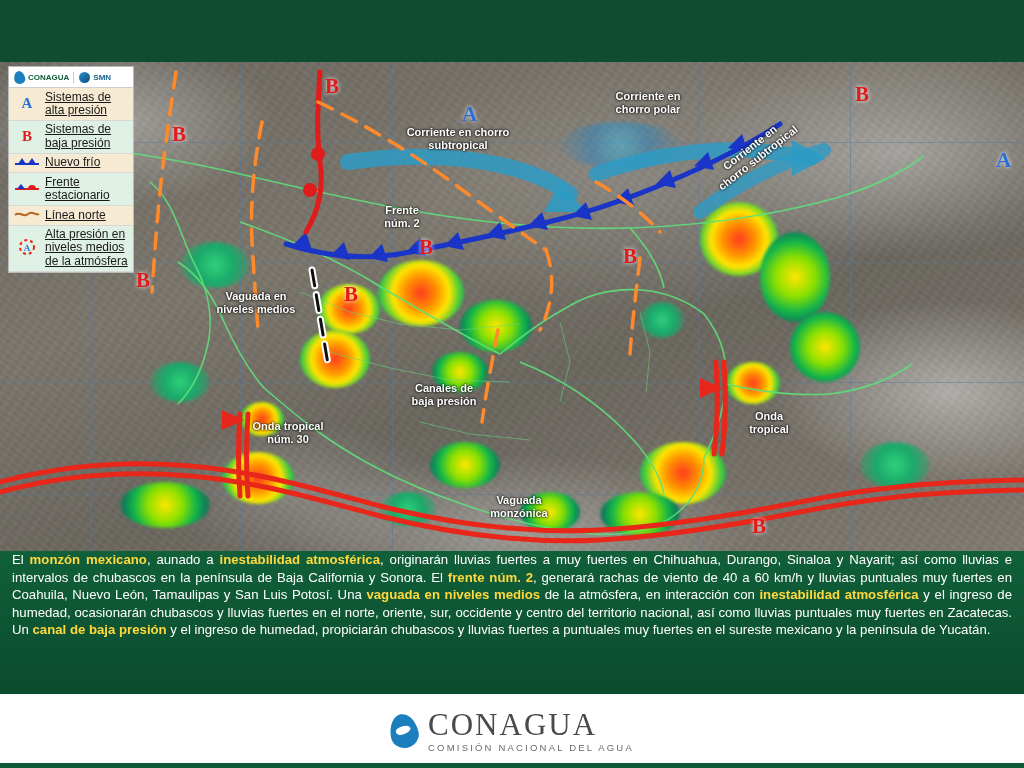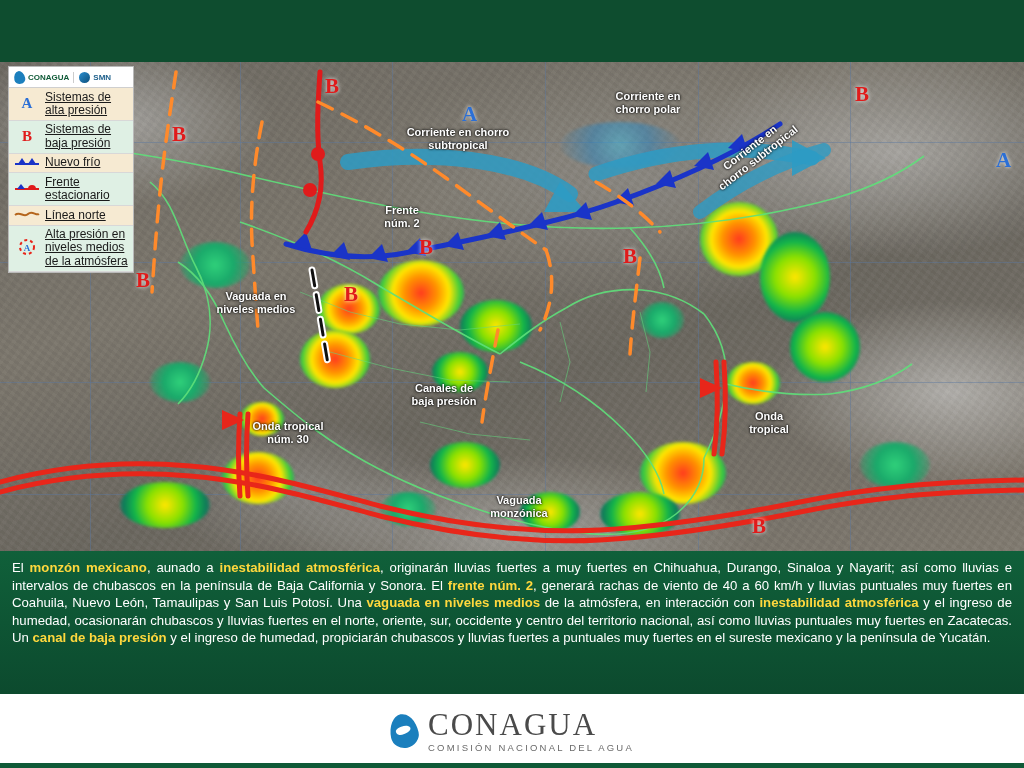--- a/index.html
+++ b/index.html
@@ -112,21 +112,21 @@
   .lg-sym { width: 26px; flex: 0 0 26px; text-align: center; }
   .lg-txt { flex: 1; font-size: 12px; line-height: 1.12; color: #1a1a1a; text-decoration: underline; }
   .lg-A { color: #2b6fd6; font-weight: bold; font-size: 15px; font-family: "Liberation Serif", serif; }
   .lg-B { color: #e01b1b; font-weight: bold; font-size: 15px; font-family: "Liberation Serif", serif; }
 
   
   .textpanel {
     position: absolute; top: 551px; left: 0; width: 1024px; height: 143px;
     background: #0f5a37;
     background: linear-gradient(180deg, #10603a 0%, #0c4a2e 100%);
-    color: #ffffff; padding: 8px 12px 0 12px;
+    color: #ffffff; padding: 0 12px 0 12px;
     font-size: 13.2px; line-height: 1.33; text-align: justify;
   }
   .textpanel .hl { color: #ffd83d; font-weight: bold; }
 
   
   .footer {
     position: absolute; top: 694px; left: 0; width: 1024px; height: 74px;
     background: #ffffff;
     display: flex; align-items: center; justify-content: center; gap: 10px;
   }

